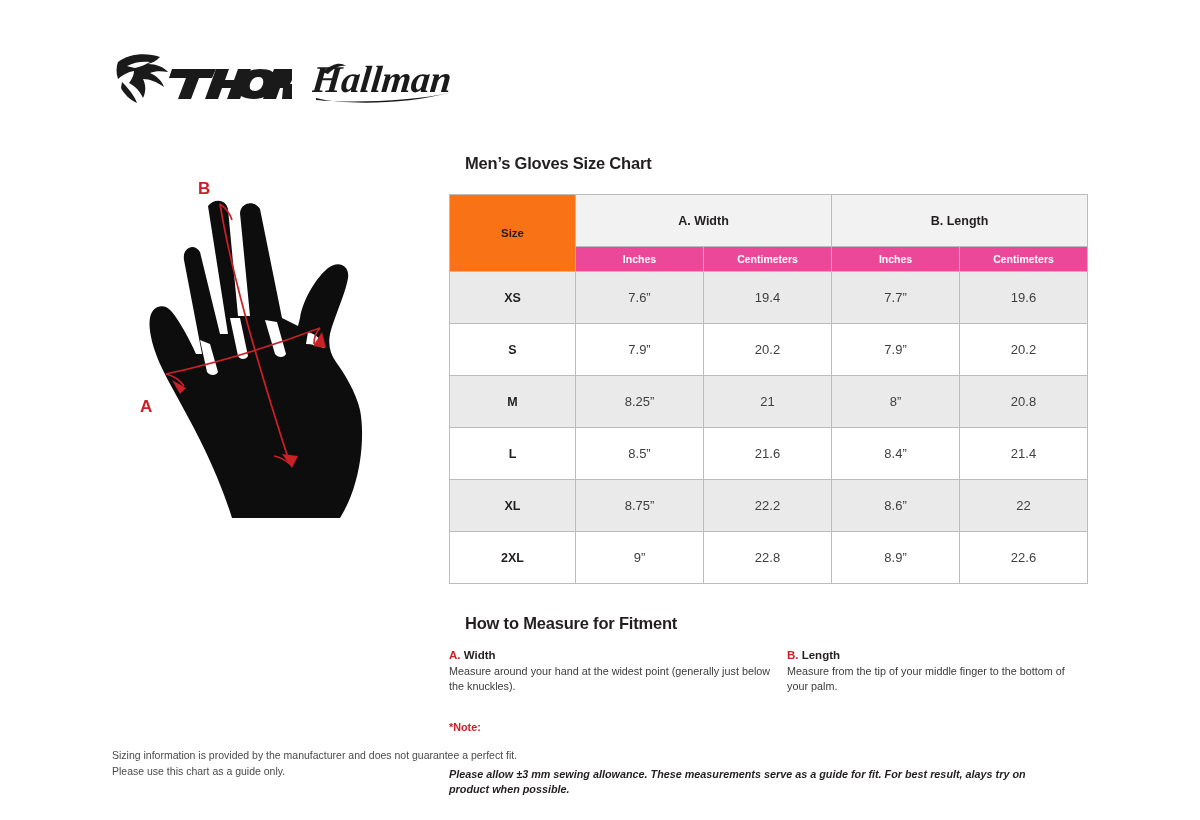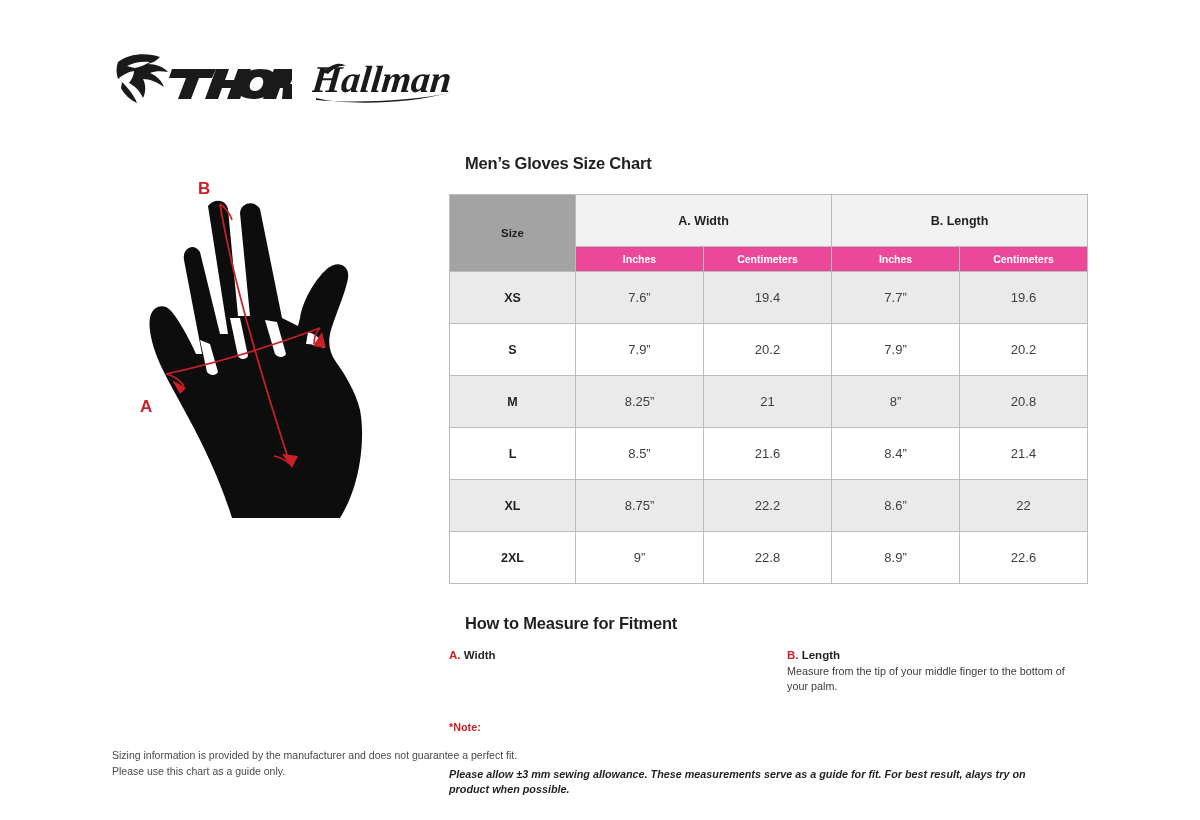--- a/index.html
+++ b/index.html
@@ -73,21 +73,21 @@
     font-size: 11.5px;
   }
   #size-table td, #size-table th {
     border: 1px solid #bcbcbc;
     text-align: center;
     vertical-align: middle;
     padding: 0;
   }
   th.size-head {
     width: 126px;
-    background: #a3a3a3;
+    background: #f97316;
     font-size: 11.5px;
     font-weight: bold;
     height: 76px;
     color: #231f20;
   }
   th.group-head {
     background: #f2f2f2;
     height: 45px;
     font-size: 12.5px;
     font-weight: bold;
@@ -340,20 +340,21 @@
       </tr>
     </tbody>
   </table>
 
   <div id="measure-block">
     <h2 class="section-title">How to Measure for Fitment</h2>
 
     <div id="measure-cols">
       <div class="measure-col">
         <div class="measure-head"><span class="letter">A.</span><span> Width</span></div>
+        <div class="measure-body">Measure around your hand at the widest point (generally just below the knuckles).</div>
       </div>
 
       <div class="measure-col right">
         <div class="measure-head"><span class="letter">B.</span><span> Length</span></div>
         <div class="measure-body">Measure from the tip of your middle finger to the bottom of your palm.</div>
       </div>
     </div>
   </div>
 
   <div id="note-row">

